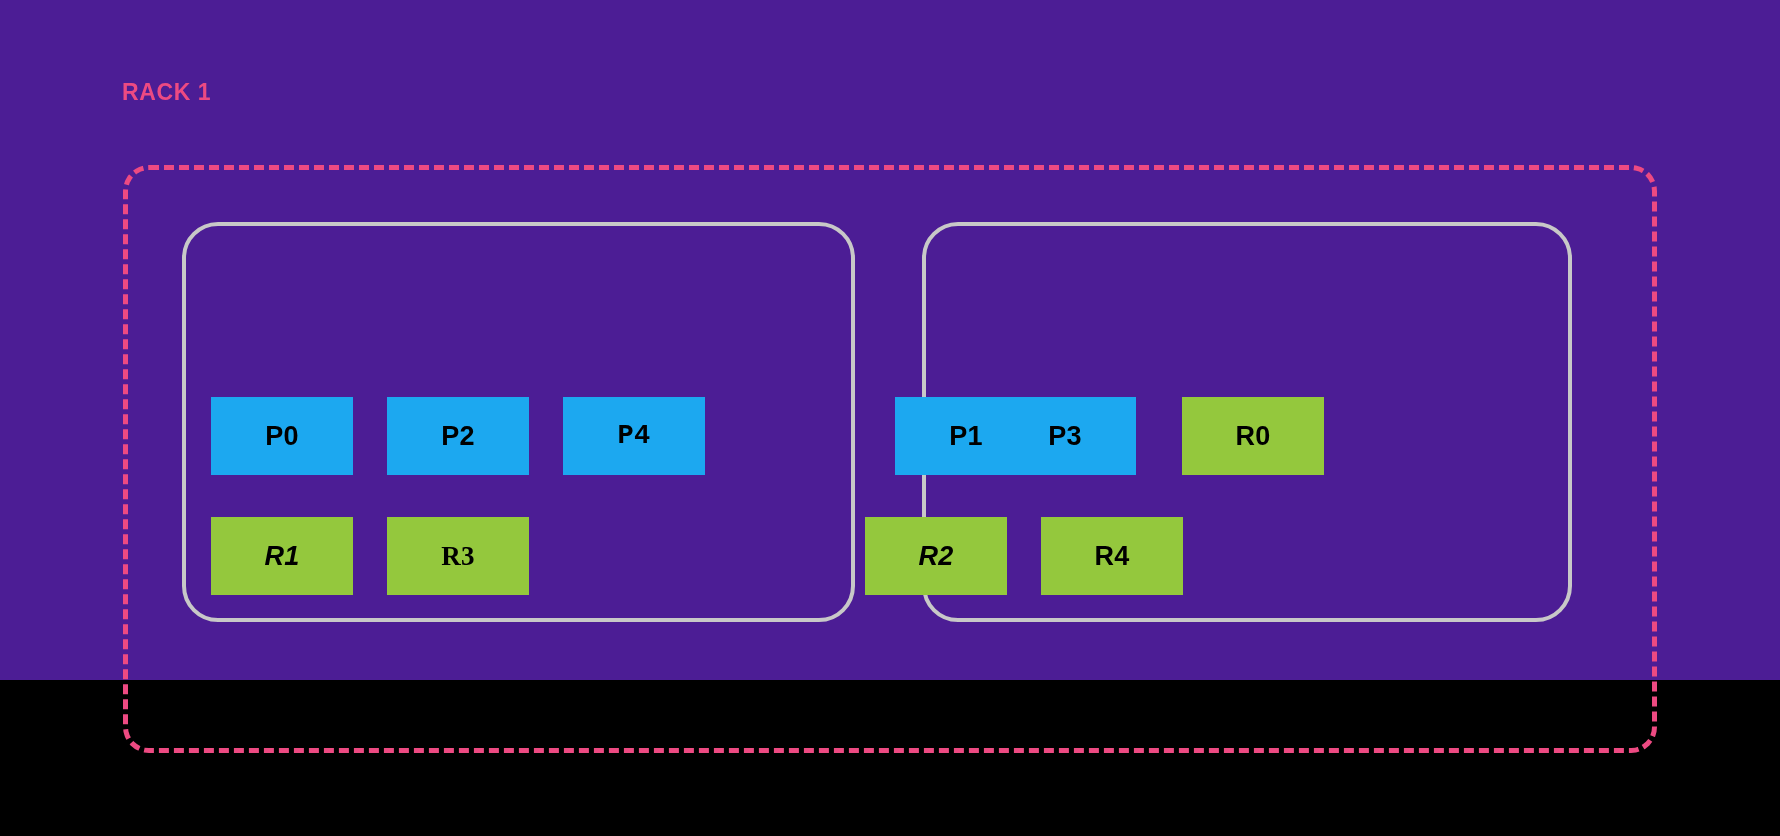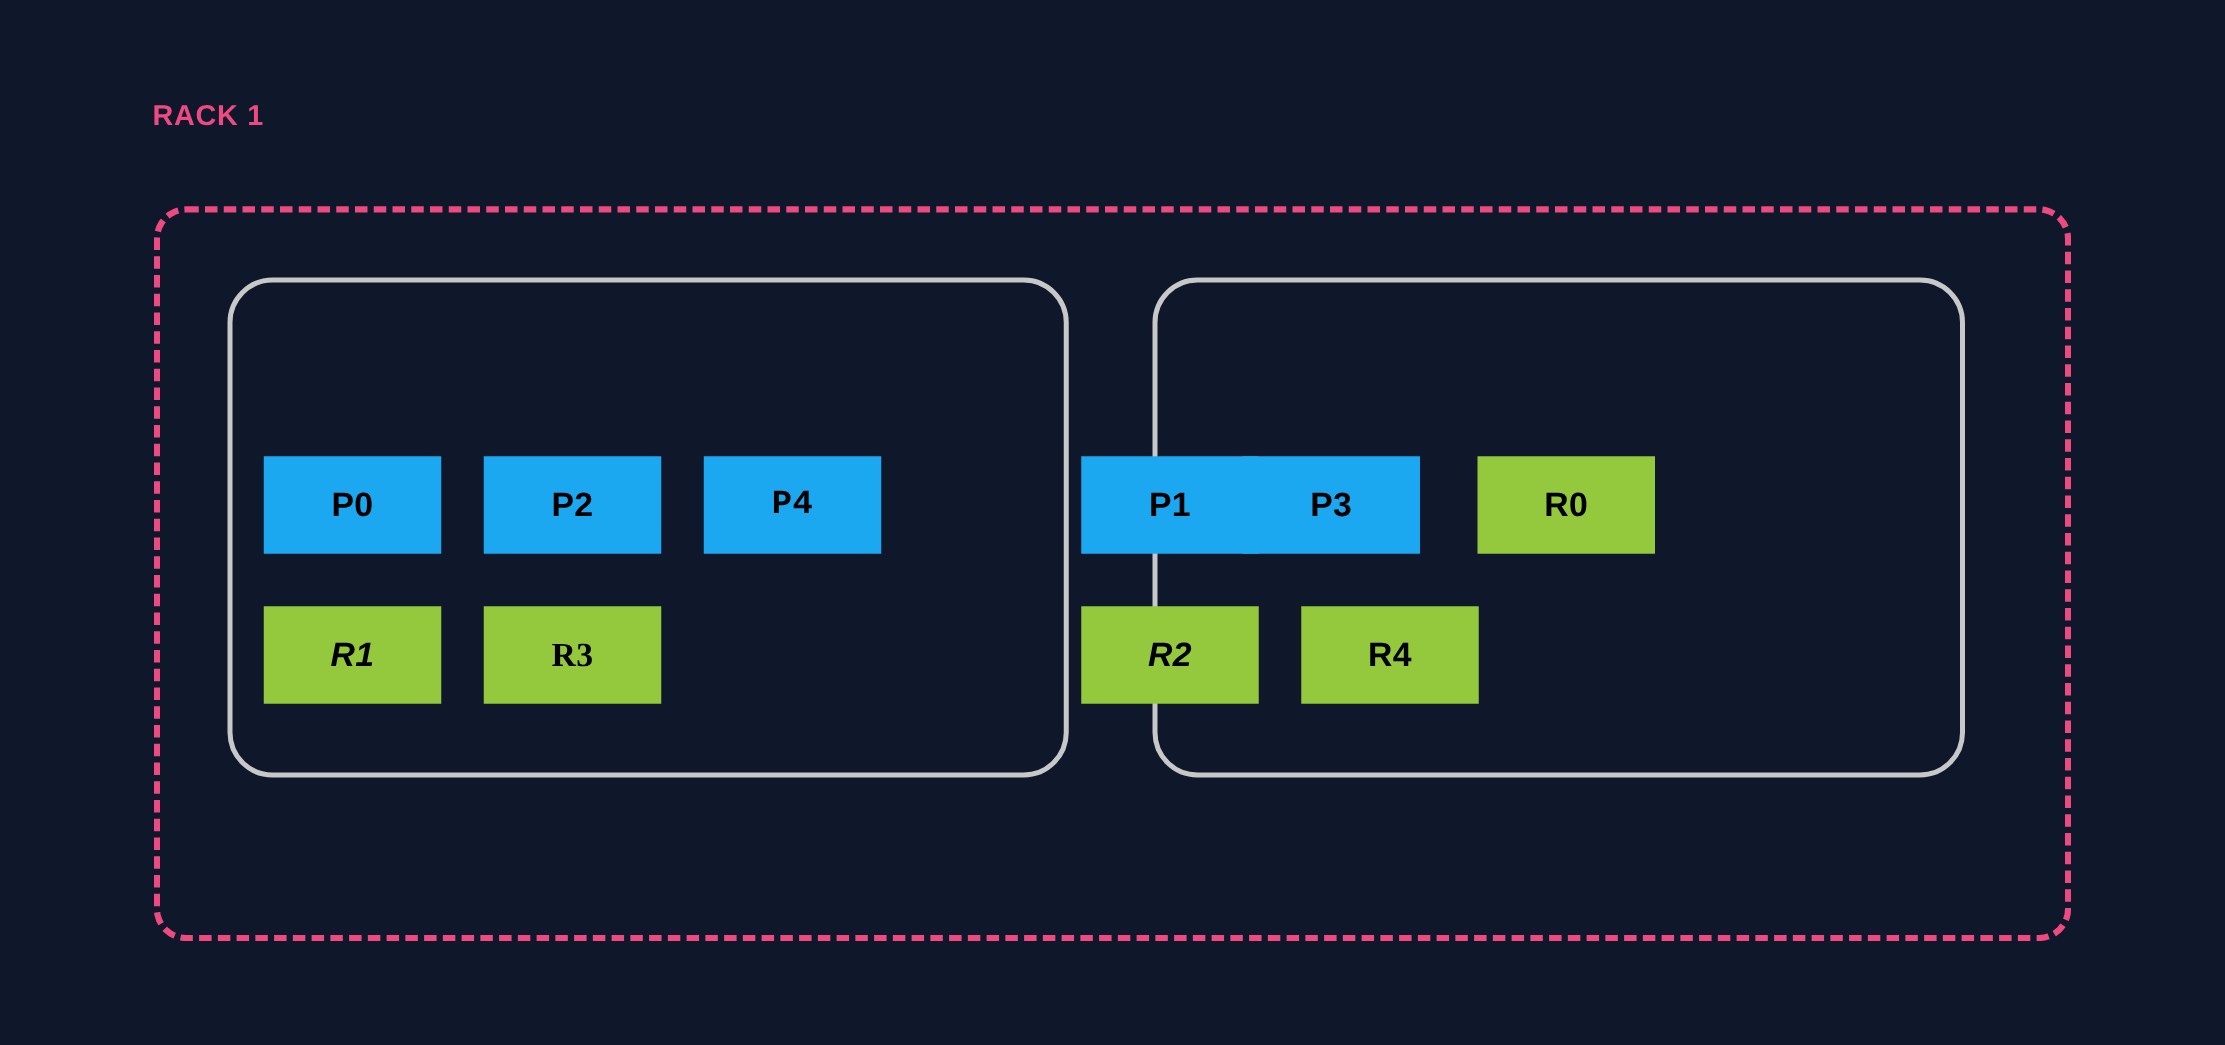--- a/index.html
+++ b/index.html
@@ -9,22 +9,22 @@
     background: #000000;
     width: 1780px;
     height: 836px;
     overflow: hidden;
     font-family: "Liberation Sans", sans-serif;
   }
 
   #canvas {
     position: relative;
     width: 1780px;
-    height: 836px;
-    background: #0f172a;
+    height: 680px;
+    background: #4c1d95;
   }
 
   
   .rack-label {
     position: absolute;
     left: 122px;
     top: 77px;
     font-family: "Liberation Sans", sans-serif;
     font-size: 23px;
     font-weight: bold;
@@ -65,20 +65,21 @@
     height: 78px;
     display: flex;
     align-items: center;
     justify-content: center;
     font-family: "Liberation Sans", sans-serif;
     font-size: 27px;
     font-weight: bold;
     color: #000000;
     letter-spacing: 0.3px;
     user-select: none;
+    margin-top: 32px;
   }
   .slot.kind-primary { background: #1CA8F0; }
   .slot.kind-replica { background: #94C83D; }
 
   
   .row-top    { top: 365px; }
   .row-bottom { top: 485px; }
 </style>
 </head>
 <body>
@@ -92,20 +93,20 @@
   <div class="node-box node-left"></div>
 
   <div class="node-box node-right"></div>
 
   <div id="slot-layer">
       <div class="slot kind-primary row-top" style="left: 211px;">P0</div>
       <div class="slot kind-primary row-top" style="left: 387px;">P2</div>
       <div class="slot kind-primary row-top" style="left: 563px; font-family: Liberation Mono, monospace;">P4</div>
       <div class="slot kind-replica row-bottom" style="left: 211px; font-style: italic;">R1</div>
       <div class="slot kind-replica row-bottom" style="left: 387px; font-family: Liberation Serif, serif;">R3</div>
-      <div class="slot kind-primary row-top" style="left: 865px;">P1</div>
+      <div class="slot kind-primary row-top" style="left: 895px;">P1</div>
       <div class="slot kind-primary row-top" style="left: 994px;">P3</div>
       <div class="slot kind-replica row-top" style="left: 1182px;">R0</div>
       <div class="slot kind-replica row-bottom" style="left: 865px; font-style: italic;">R2</div>
       <div class="slot kind-replica row-bottom" style="left: 1041px; text-align: right;">R4</div>
     </div>
 
 </div>
 
 </body></html>

